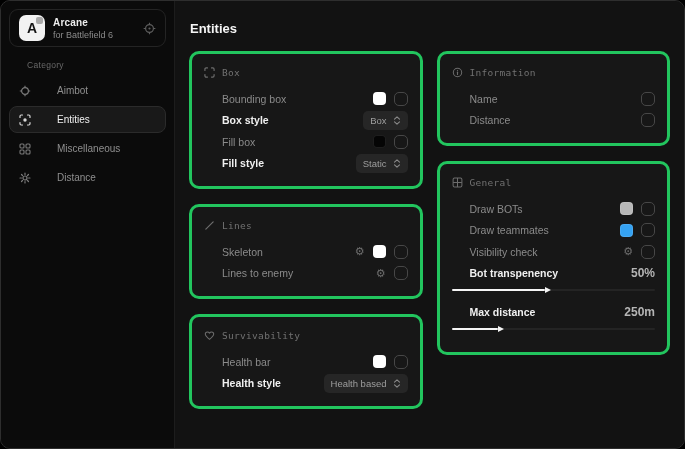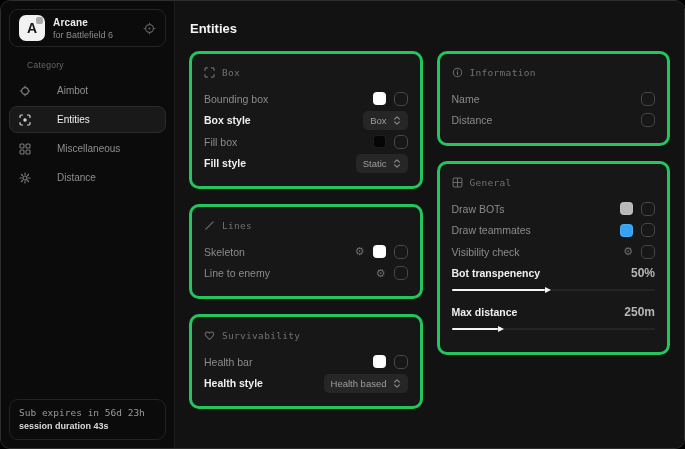--- a/index.html
+++ b/index.html
@@ -25,21 +25,21 @@
   .footer-l2 { font-size:9px; font-weight:700; color:#dadada; margin-top:3px; }
 
   
   .main { flex:1; background:#121212; padding:12px 14px; overflow:hidden; }
   .page-title { font-size:13px; font-weight:700; color:#f5f5f5; margin:8px 0 15px 1px; }
   .cols { display:flex; gap:14px; align-items:flex-start; }
   .col { width:234px; display:flex; flex-direction:column; gap:15px; }
   .card { background:#171717; border:3px solid #22c55e; border-radius:10px; padding:10px 12px 12px; width:100%; }
   .card-header { display:flex; align-items:center; gap:7px; color:#717171; font-family:"DejaVu Sans Mono", monospace; font-size:9.5px; letter-spacing:.3px; margin:3px 0 10px; }
   .card-header .hicon { display:flex; color:#6d6d6d; }
-  .row { display:flex; align-items:center; justify-content:space-between; height:21.5px; }
+  .row { display:flex; align-items:center; justify-content:space-between; height:21.5px;margin-left:18px; }
   .row-label { font-size:10.5px; color:#8b8b8b; }
   .row.bright .row-label { color:#f0f0f0; font-weight:600; }
   .controls { display:flex; align-items:center; gap:8px; }
   .gear { font-size:11px; color:#6d6d6d; line-height:1; cursor:pointer; }
   .swatch { width:13px; height:13px; border-radius:4px; box-shadow:inset 0 0 0 1px rgba(255,255,255,.10); cursor:pointer; }
   .checkbox { width:14px; height:14px; border-radius:5px; border:1.5px solid #474747; background:transparent; cursor:pointer; }
   .dropdown { display:flex; align-items:center; gap:6px; background:#262626; border:none; border-radius:5px; padding:4px 7px; color:#9e9e9e; font-size:9.5px; font-family:"Liberation Sans", sans-serif; cursor:pointer; }
   .dropdown .chev { display:flex; color:#8a8a8a; }
   .value { font-size:12px; font-weight:600; color:#b5b5b5; }
   .slider { position:relative; height:6px; margin:3px 0 8px; cursor:pointer; }
@@ -108,24 +108,20 @@
         <span class="nicon">
           <svg width="12" height="12" viewBox="0 0 12 12">
               <circle cx="6" cy="6" r="2" stroke="currentColor" stroke-width="1.2" fill="none"></circle>
               <path d="M6 1v1.4M6 9.6V11M1 6h1.4M9.6 6H11M2.5 2.5l1 1M8.5 8.5l1 1M9.5 2.5l-1 1M3.5 8.5l-1 1" stroke="currentColor" stroke-width="1.2" stroke-linecap="round"></path>
             </svg>
         </span>
         <span>Distance</span>
       </div>
     </nav>
 
-    <div class="footer-card">
-      <div class="footer-l1">Sub expires in 56d 23h</div>
-      <div class="footer-l2">session duration 43s</div>
-    </div>
   </aside>
 
   <main class="main">
     <h1 class="page-title">Entities</h1>
 
     <div class="cols">
 
       <div class="col">
 
         <section class="card">
@@ -192,21 +188,21 @@
           <div class="row">
             <span class="row-label">Skeleton</span>
             <span class="controls">
               <span class="gear">⚙</span>
               <span class="swatch" style="background: rgb(255, 255, 255);"></span>
               <span class="checkbox"></span>
             </span>
           </div>
 
           <div class="row">
-            <span class="row-label">Line to enemy</span>
+            <span class="row-label">Lines to enemy</span>
             <span class="controls">
               <span class="gear">⚙</span>
               <span class="checkbox"></span>
             </span>
           </div>
         </section>
 
         <section class="card">
           <div class="card-header">
             <span class="hicon">

